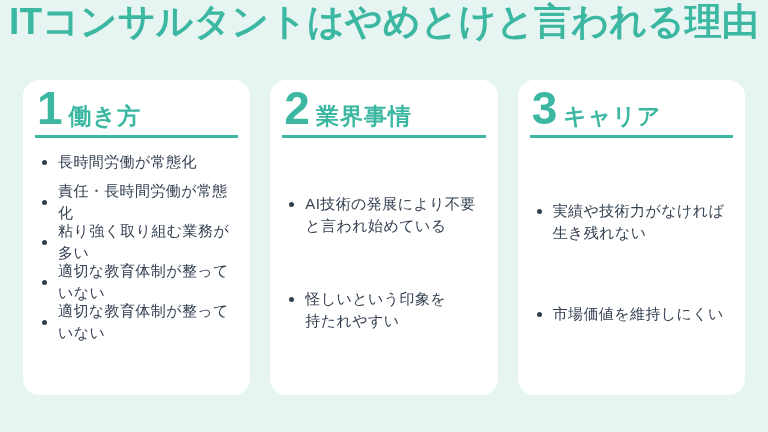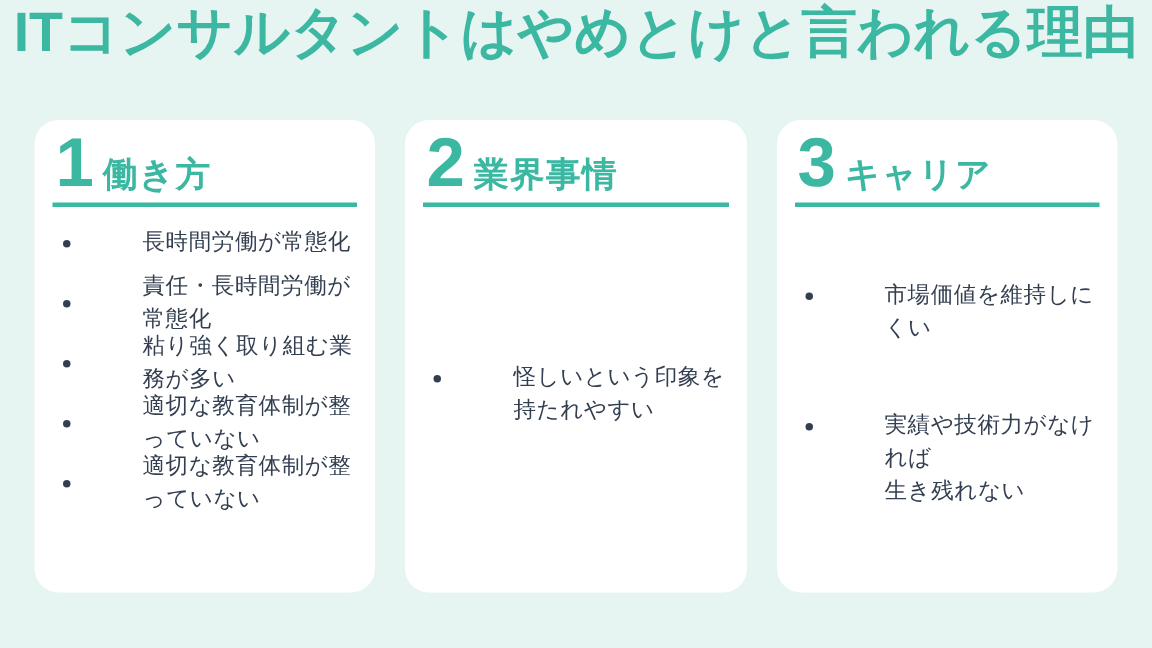--- a/index.html
+++ b/index.html
@@ -66,21 +66,20 @@
     margin:0;
     padding:4px 0 0 7px;
     flex:1 1 auto;
     display:flex;
     flex-direction:column;
   }
   .card.spread ul.items{justify-content:space-evenly;}
   .item{
     display:flex;
     align-items:flex-start;
-    gap:37px;
   }
   .card.fixed .item{
     height:40px;
     align-items:center;
   }
   .dot{
     flex:0 0 auto;
     width:5px;height:5px;
     border-radius:50%;
     background:var(--text);
@@ -132,40 +131,45 @@
     <span class="item-text">適切な教育体制が整っていない</span>
   </li>
 </ul>
   </section>
 
   <section class="card spread">
     <header class="card-header">
       <span class="num">2</span><span class="heading">業界事情</span>
     </header>
     <ul class="items">
+  <li class="item">
+    <span class="dot"></span>
+    <span class="item-text">AI技術の発展により不要
+と言われ始めている</span>
+  </li>
 
   <li class="item">
     <span class="dot"></span>
     <span class="item-text">怪しいという印象を
 持たれやすい</span>
   </li>
 </ul>
   </section>
 
   <section class="card spread">
     <header class="card-header">
       <span class="num">3</span><span class="heading">キャリア</span>
     </header>
     <ul class="items">
   <li class="item">
     <span class="dot"></span>
-    <span class="item-text">市場価値を維持しにくい</span>
+    <span class="item-text">実績や技術力がなければ
+生き残れない</span>
   </li>
 
   <li class="item">
     <span class="dot"></span>
-    <span class="item-text">実績や技術力がなければ
-生き残れない</span>
+    <span class="item-text">市場価値を維持しにくい</span>
   </li>
 </ul>
   </section>
 </div>
 </div>
 
 </body></html>

